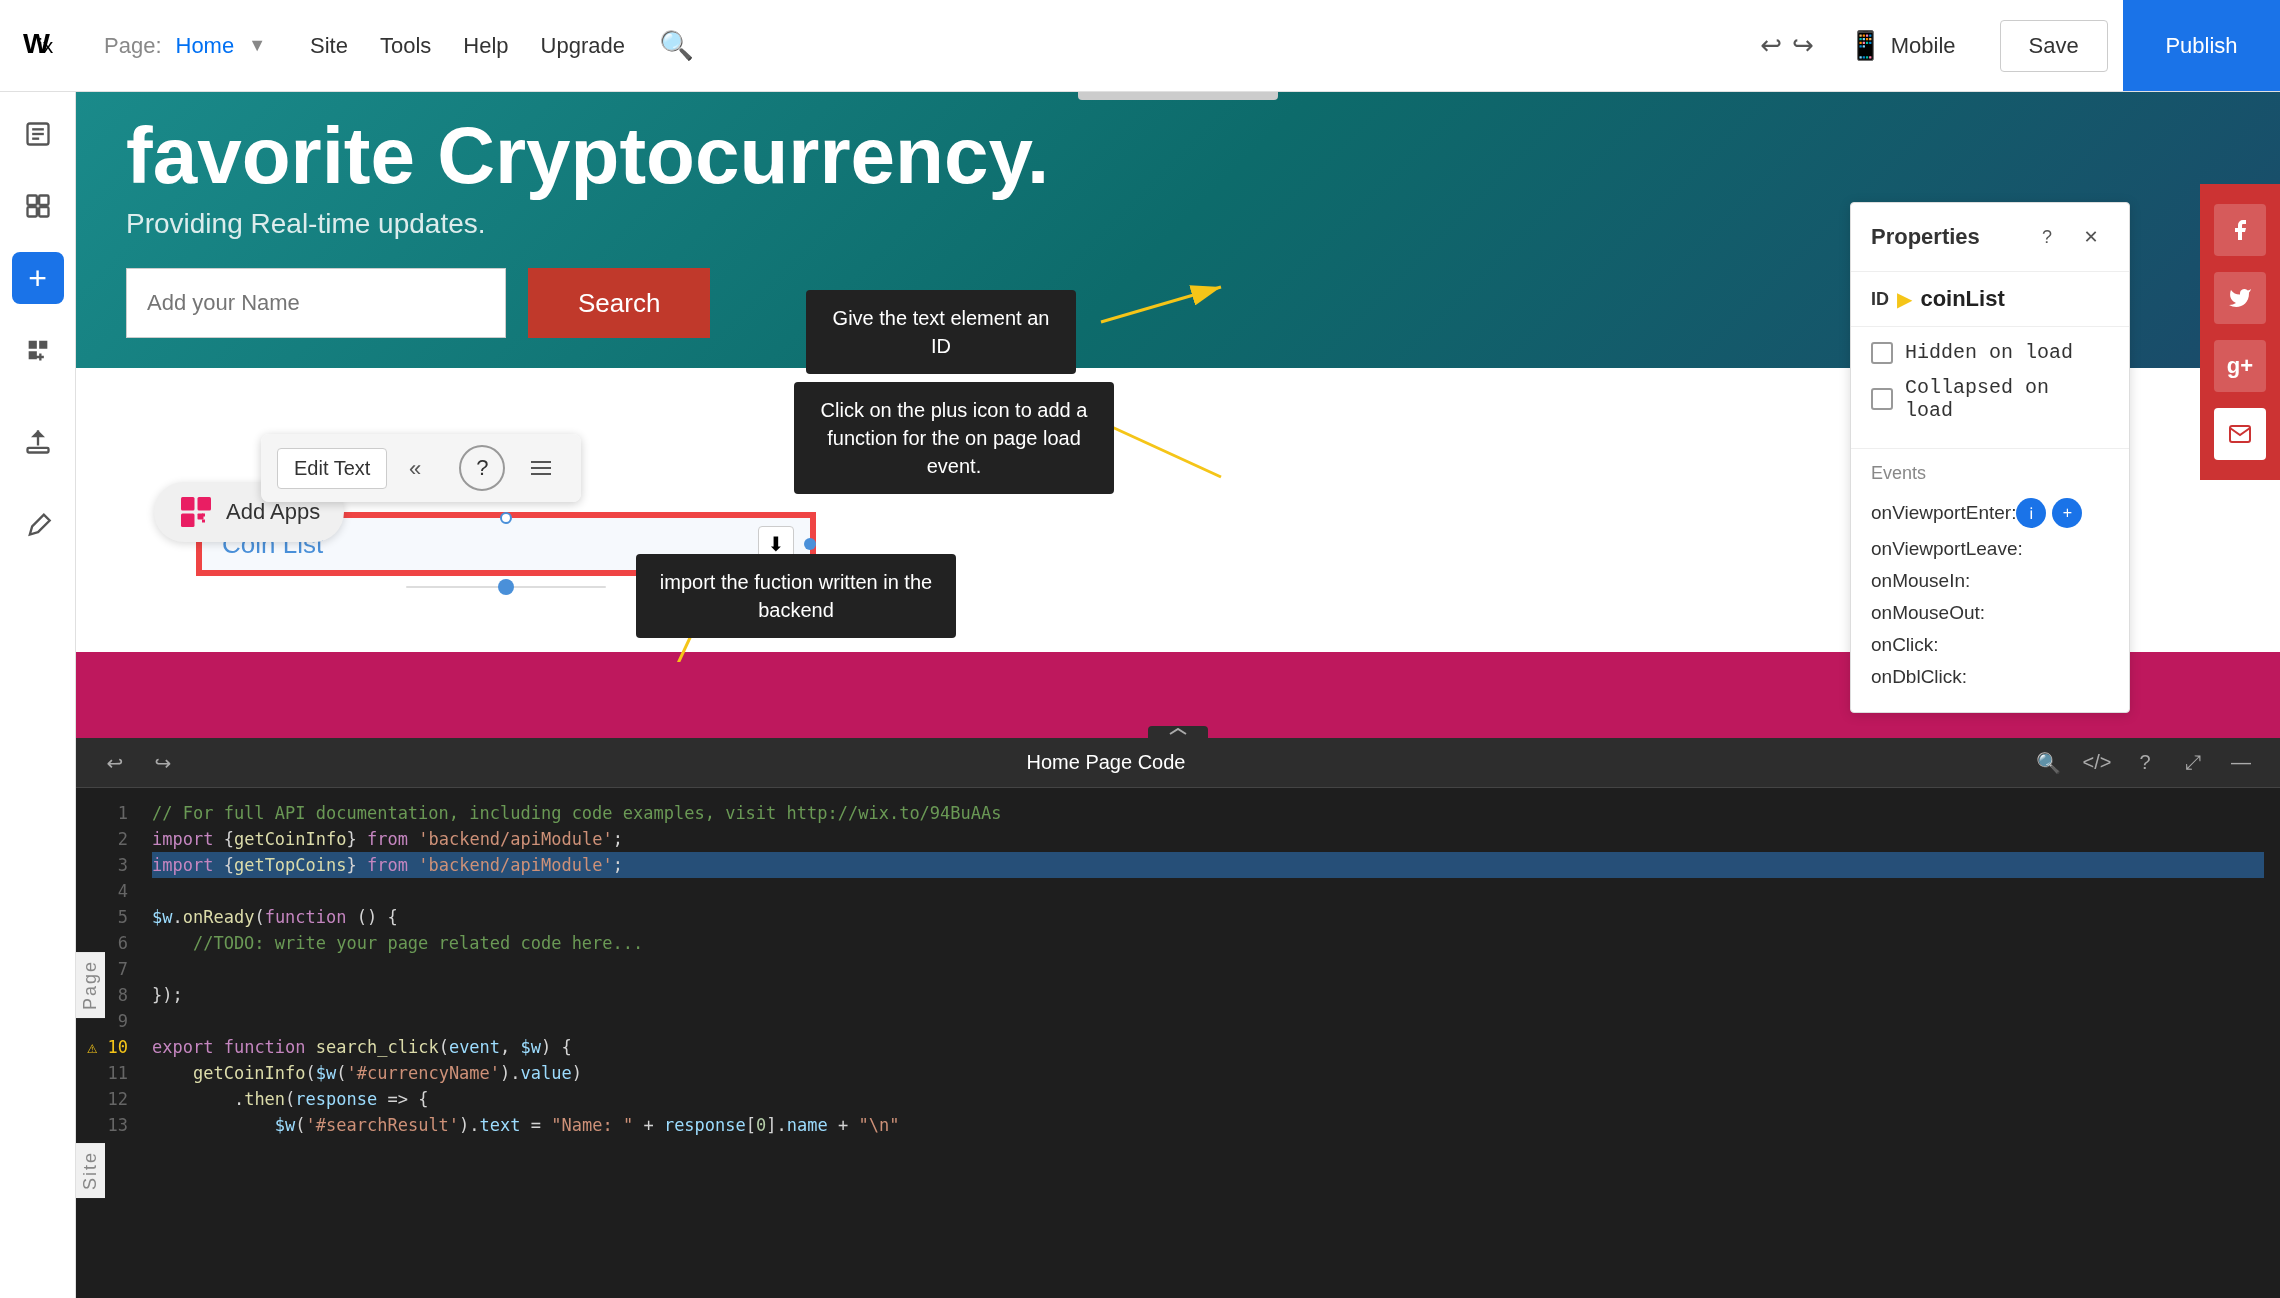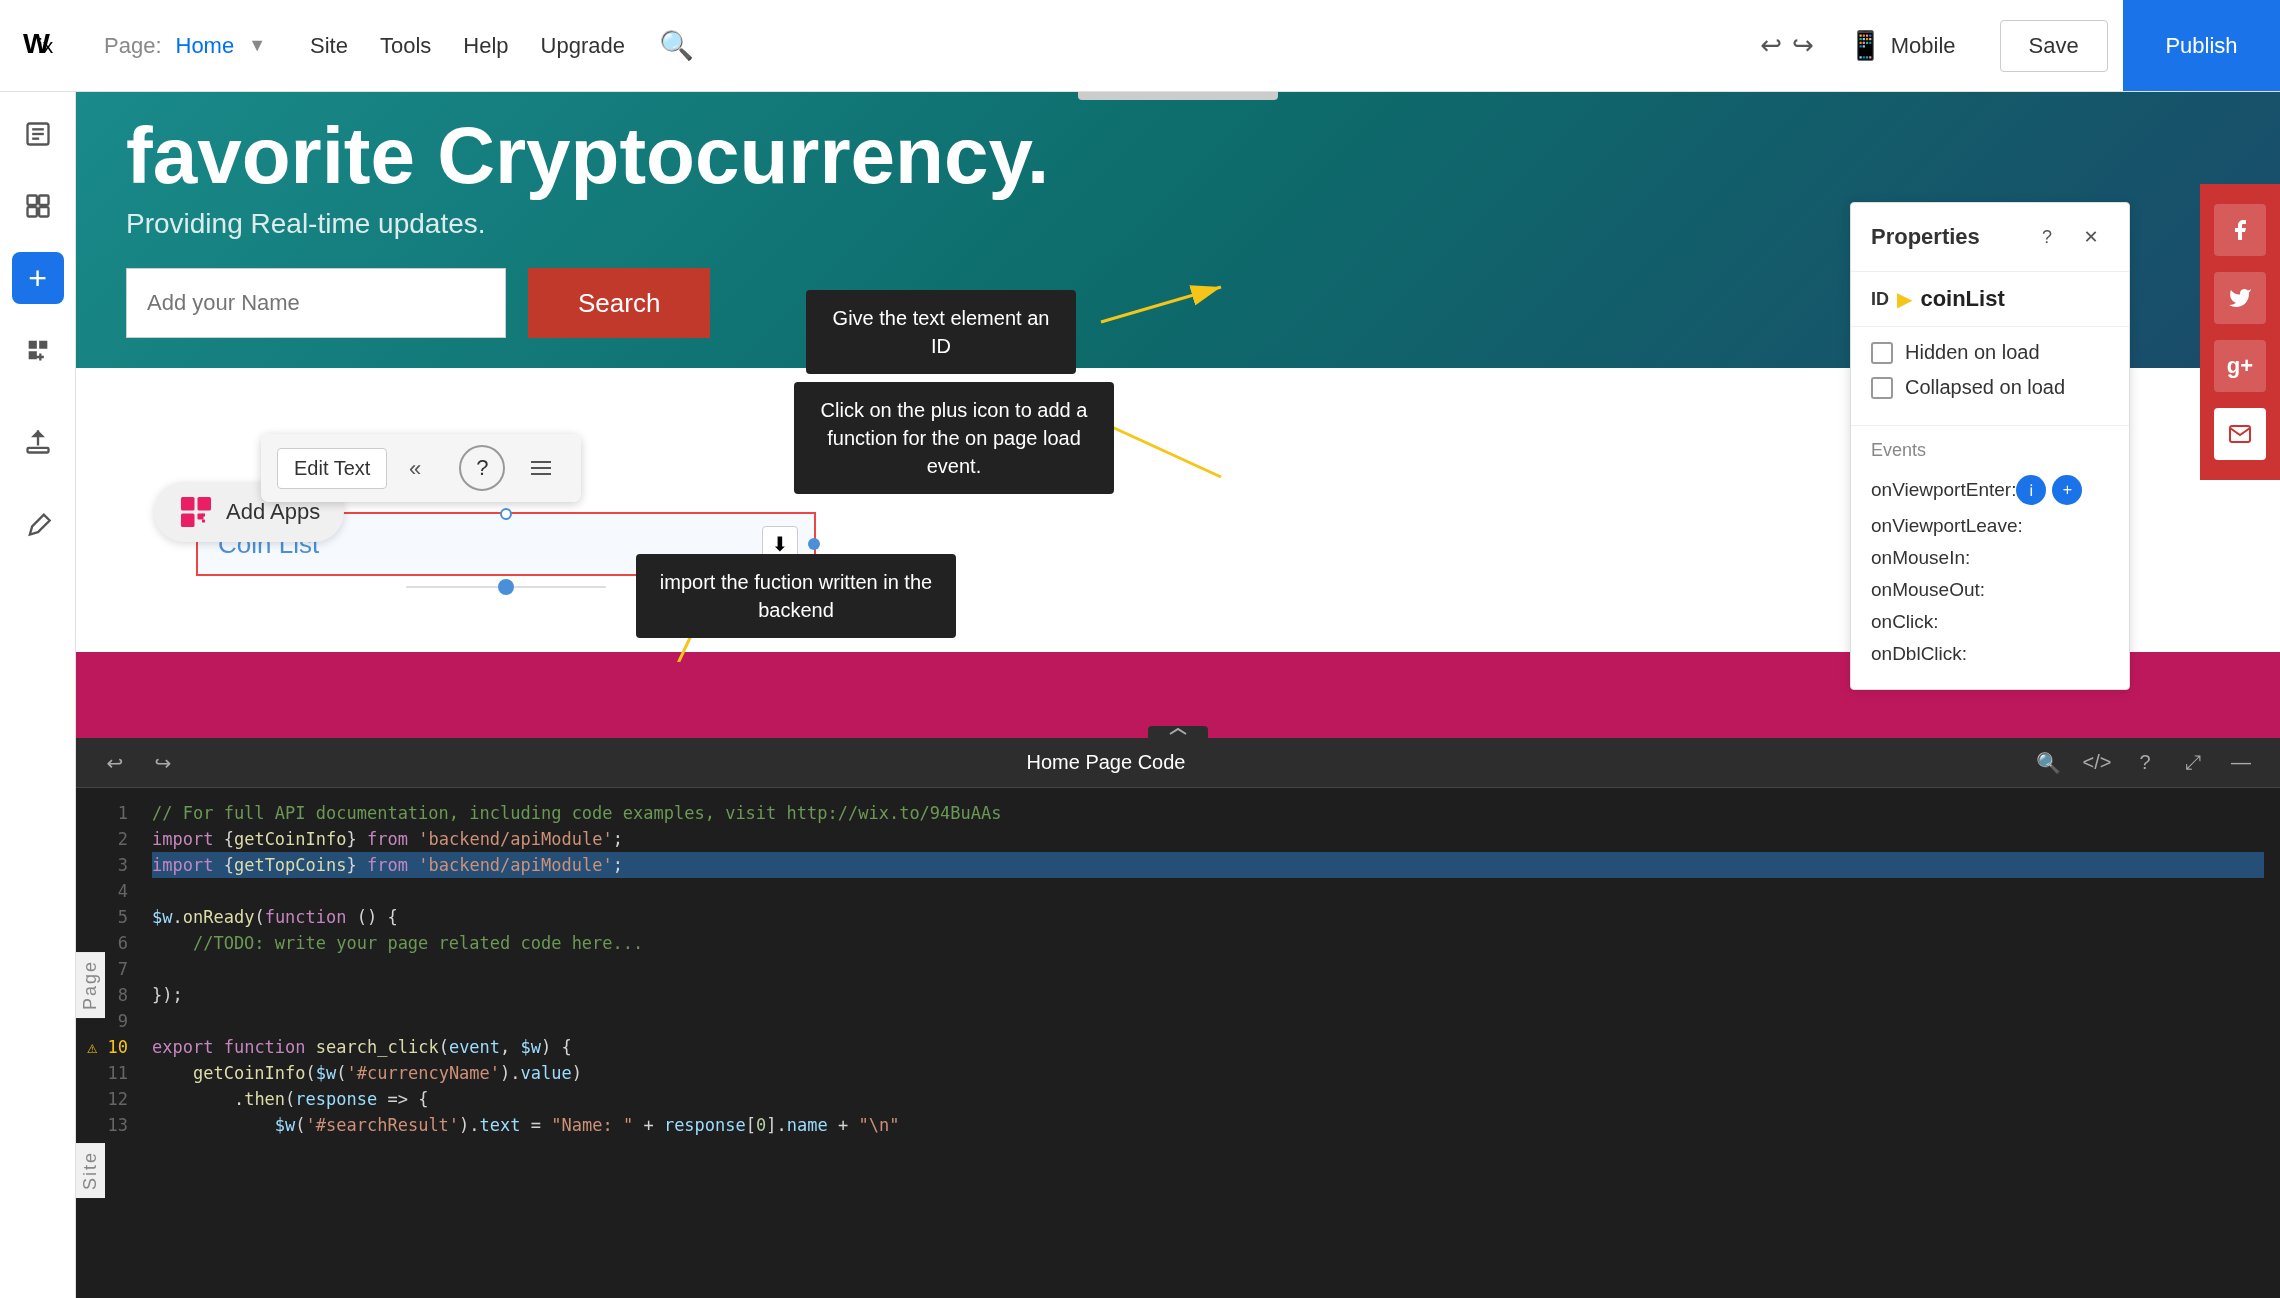--- a/index.html
+++ b/index.html
@@ -117,21 +117,21 @@
     }
 
     
     .coin-list-container {
       position: absolute; left: 120px; top: 395px; width: 620px;
     }
     .coin-list-id-label {
       font-size: 18px; color: #555; margin-bottom: 4px;
     }
     .coin-list-element {
-      border: 2px solid #ef4444; background: rgba(74,144,217,0.05);
+      border: 6px solid #ef4444; background: rgba(74,144,217,0.05);
       padding: 10px 20px; display: flex; align-items: center;
       position: relative; height: 64px;
     }
     .coin-list-text {
       font-size: 26px; color: #4a90d9;
     }
     .coin-list-resize-handle {
       position: absolute; right: -6px; top: 50%;
       transform: translateY(-50%);
       width: 12px; height: 12px; background: #4a90d9;
@@ -182,21 +182,21 @@
     }
     .properties-id-row {
       display: flex; align-items: center; gap: 8px;
       padding: 14px 20px; border-bottom: 1px solid #eee;
     }
     .properties-id-icon {
       font-size: 18px; color: #333; font-weight: 700;
     }
     .properties-id-arrow { color: #f5c518; font-size: 20px; }
     .properties-id-value { font-size: 22px; font-weight: 700; color: #222; }
-    .properties-checkboxes { padding: 14px 20px; border-bottom: 1px solid #eee; }
+    .properties-checkboxes { padding: 14px 20px; border-bottom: 1px solid #eee; font-family: Liberation Mono, monospace; }
     .properties-checkbox-row {
       display: flex; align-items: center; gap: 12px; margin-bottom: 12px;
     }
     .properties-checkbox {
       width: 22px; height: 22px; border: 2px solid #999; border-radius: 3px;
       background: #fff; cursor: pointer; flex-shrink: 0;
     }
     .properties-checkbox-label { font-size: 20px; color: #333; }
     .properties-events { padding: 14px 20px; }
     .properties-events-title { font-size: 18px; color: #888; margin-bottom: 14px; }

